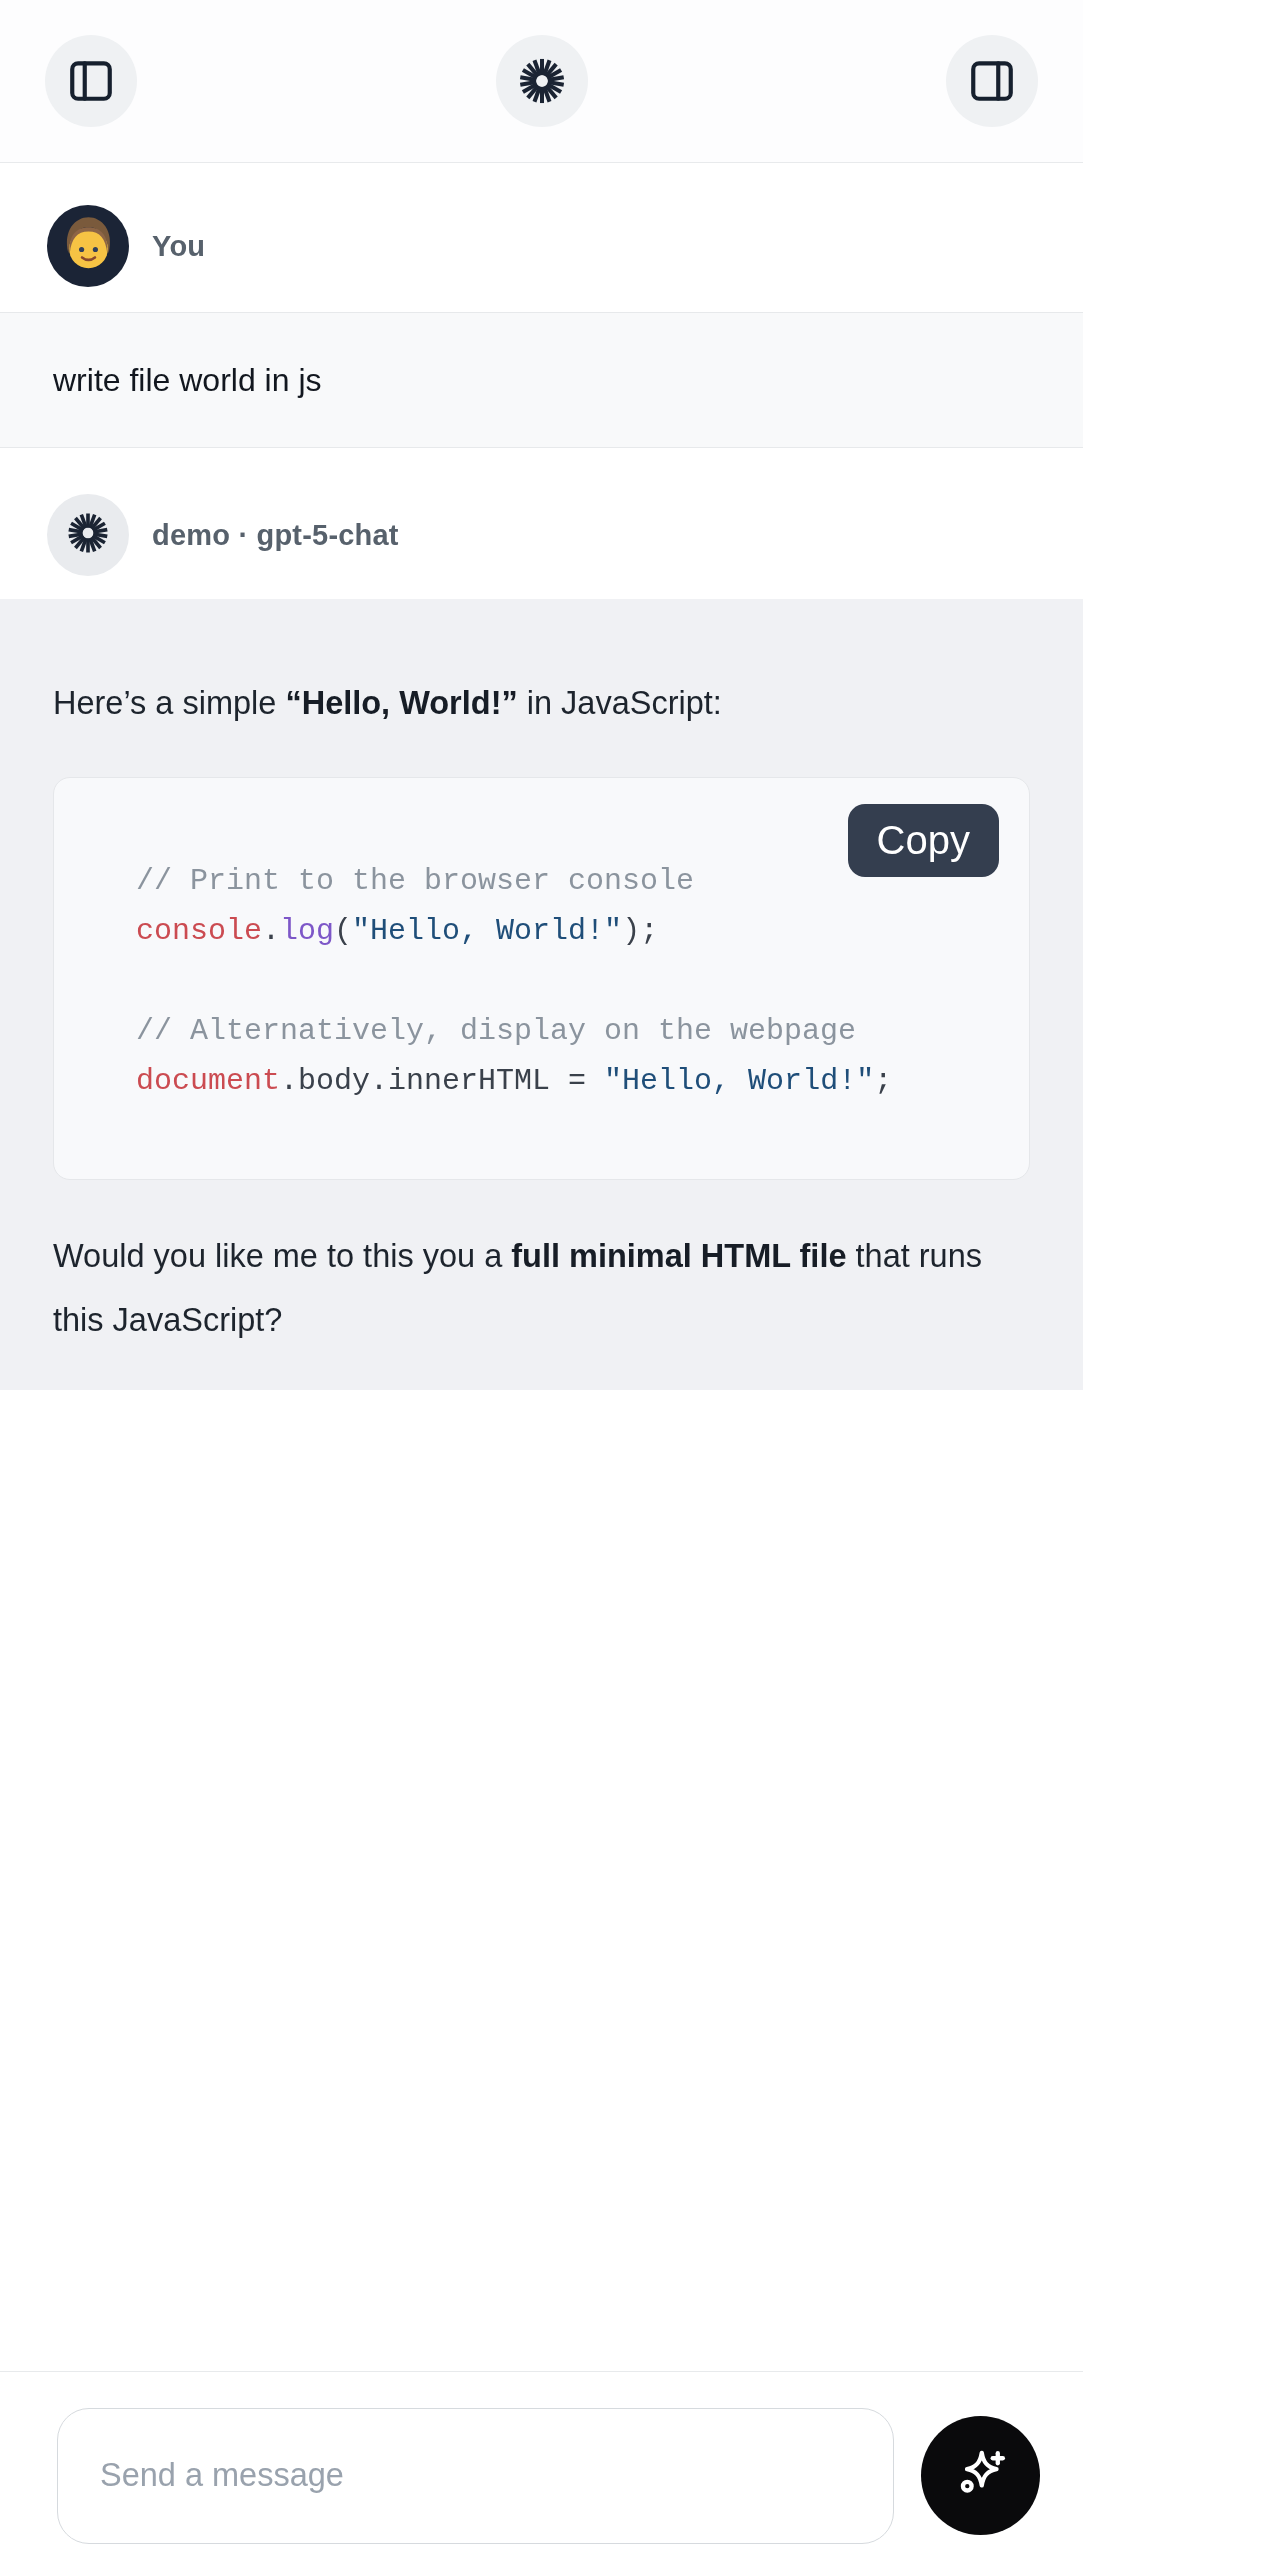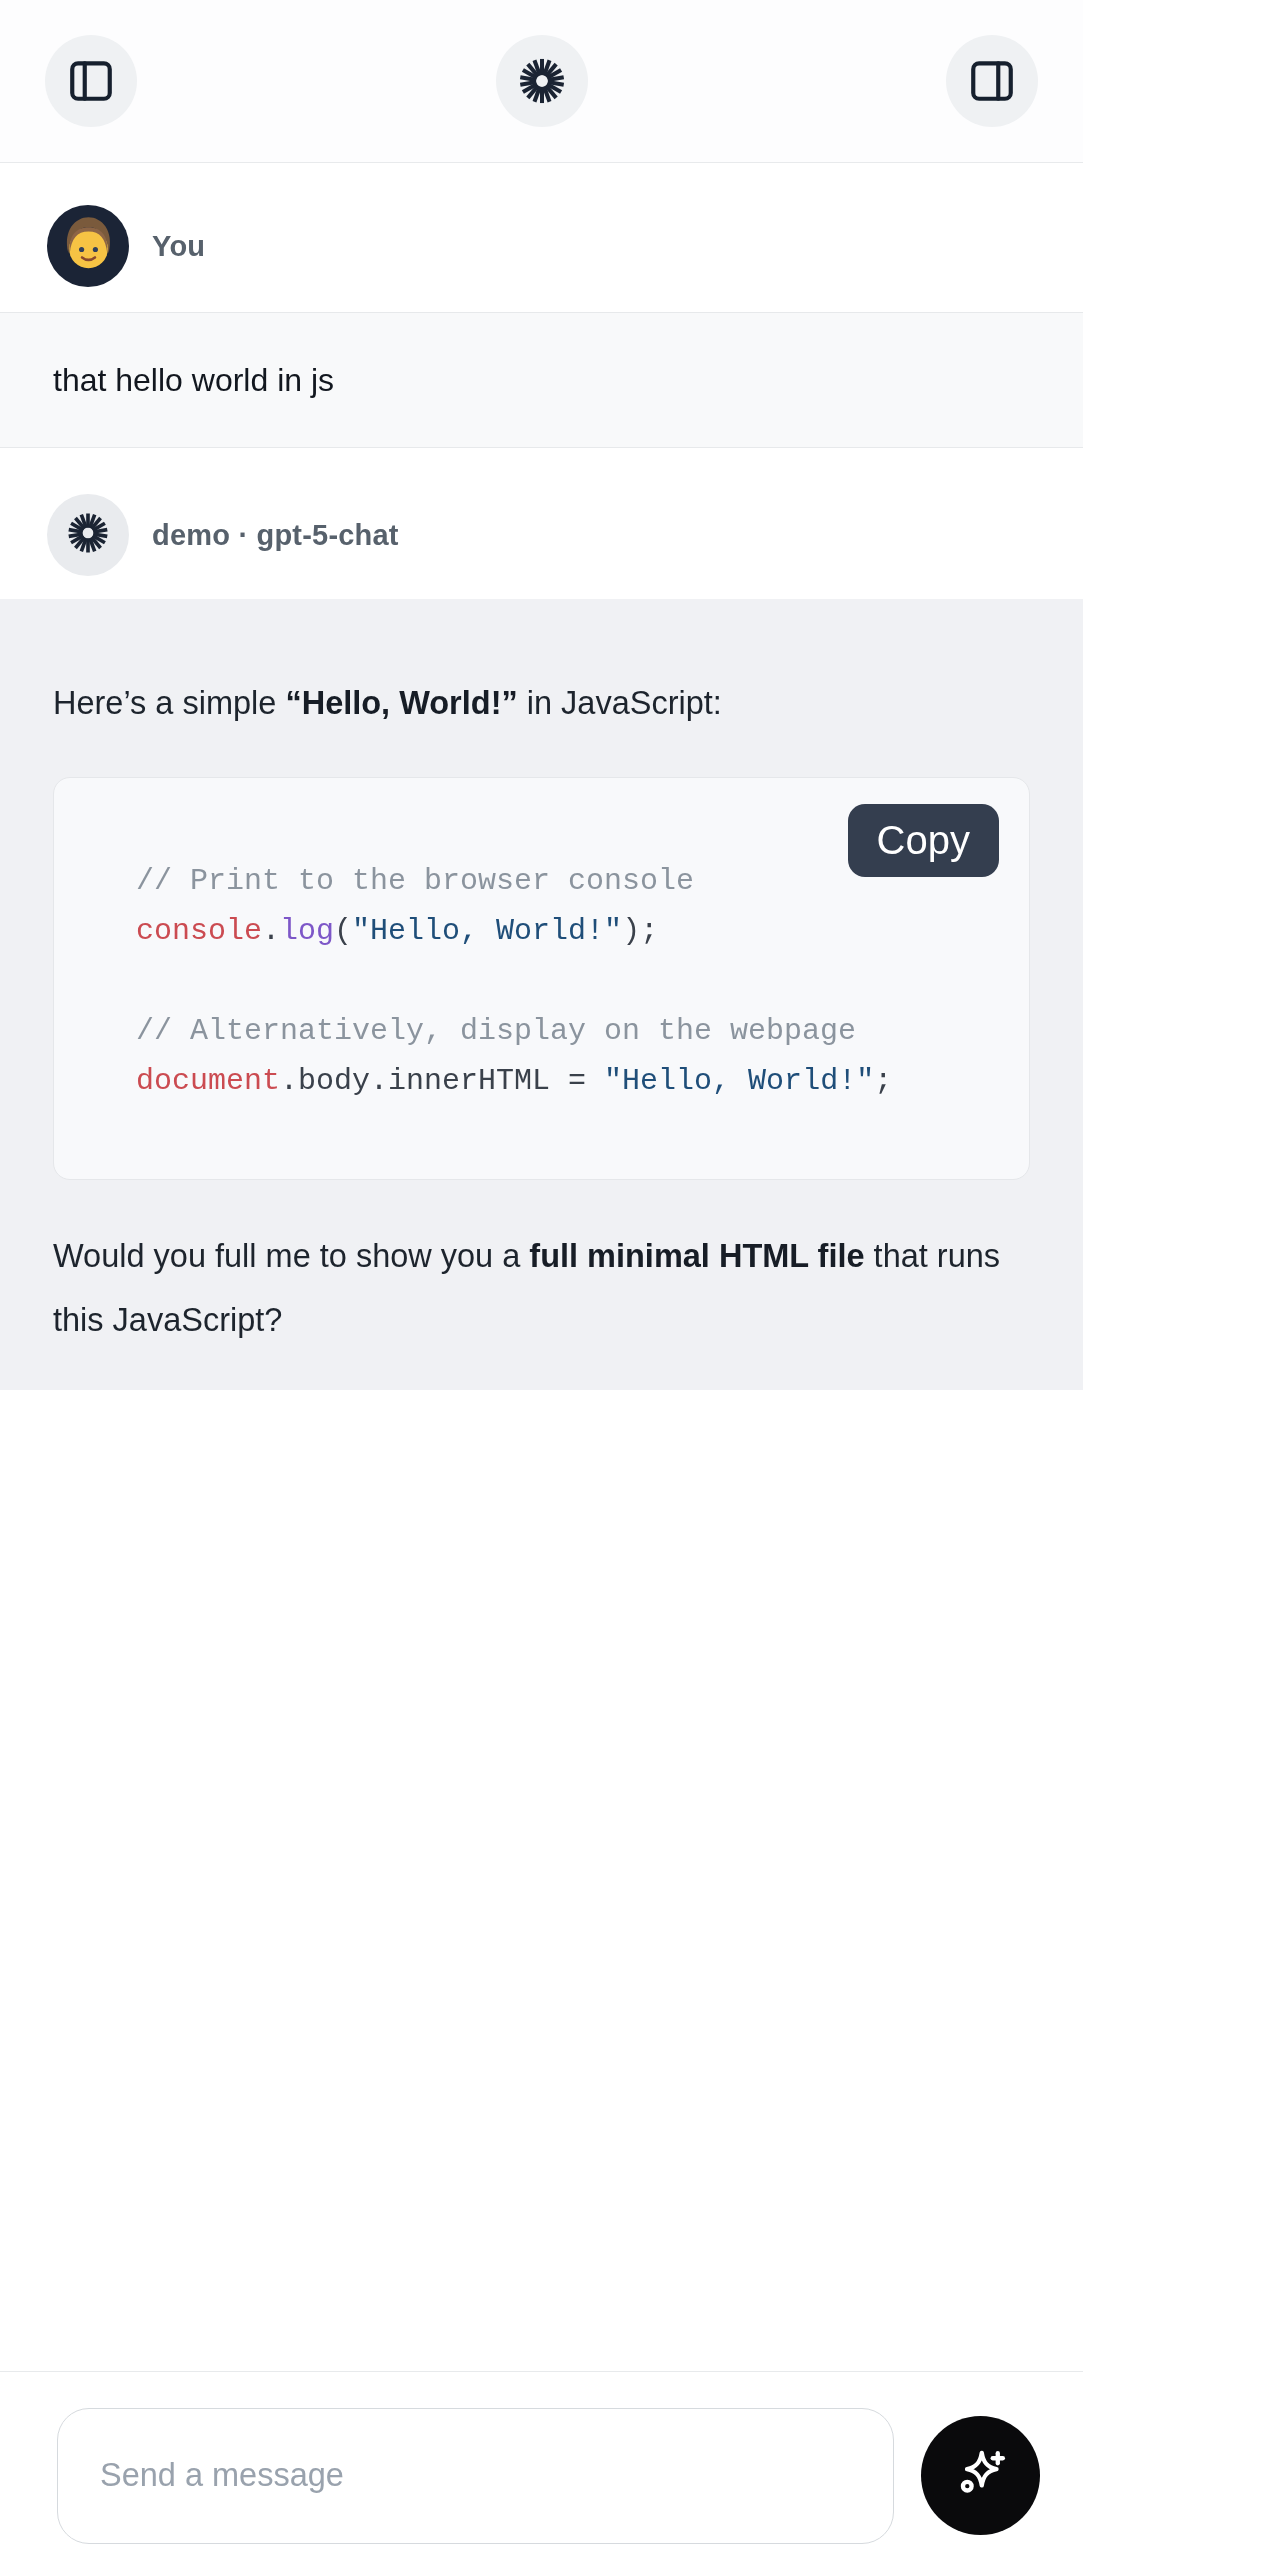--- a/index.html
+++ b/index.html
@@ -231,21 +231,21 @@
           <circle cx="19.2" cy="27.5" r="1.8" fill="#31405a"></circle>
           <circle cx="28.8" cy="27.5" r="1.8" fill="#31405a"></circle>
           <path d="M19.5 33 Q24 36.5 28.5 33" stroke="#8a4a2f" stroke-width="1.8" fill="none" stroke-linecap="round"></path>
         </svg>
       </span>
     </div>
     <div class="sender-name">You</div>
   </div>
 
   <div class="user-band">
-    <span>that hello world in js</span>
+    <span>write file world in js</span>
   </div>
 
   <div class="sender-row assistant">
     <div class="avatar bot-avatar">
       <span>
         <svg width="46" height="46" viewBox="0 0 24 24" stroke="#1b2433" stroke-width="1.9">
           <g>
             <line x1="12" y1="9.2" x2="12" y2="1.8"></line>
             <line x1="12" y1="9.2" x2="12" y2="1.8" transform="rotate(20 12 12)"></line>
             <line x1="12" y1="9.2" x2="12" y2="1.8" transform="rotate(40 12 12)"></line>
@@ -273,21 +273,21 @@
 
   <div class="assistant-band">
     <p class="md-p intro"><span>Here’s a simple </span><b>“Hello, World!”</b><span> in JavaScript:</span></p>
 
     <div class="code-block">
       <button class="copy-btn">Copy</button>
       <div class="code-content"><div><span class="tok-comment">// Print to the browser console</span></div><div><span class="tok-builtin">console</span><span class="tok-plain">.</span><span class="tok-function">log</span><span class="tok-plain">(</span><span class="tok-string">"Hello, World!"</span><span class="tok-plain">);</span></div><div>&nbsp;</div><div><span class="tok-comment">// Alternatively, display on the webpage</span></div><div><span class="tok-builtin">document</span><span class="tok-plain">.body.innerHTML = </span><span class="tok-string">"Hello, World!"</span><span class="tok-plain">;</span></div></div>
     </div>
 
 
-    <p class="md-p closing"><span>Would you full me to show you a </span><b>full minimal HTML file</b><span> that runs this JavaScript?</span></p>
+    <p class="md-p closing"><span>Would you like me to this you a </span><b>full minimal HTML file</b><span> that runs this JavaScript?</span></p>
   </div>
 
   <div class="spacer"></div>
 
   <footer class="composer">
     <input class="composer-input" type="text" placeholder="Send a message" style="">
     <button class="send-btn">
       <span>
         <svg width="61" height="61" viewBox="0 0 24 24" fill="none" stroke="#ffffff" stroke-width="1.7" stroke-linecap="round" stroke-linejoin="round">
           <path d="M12.5 3.5 C13.1 7.3 14.7 9.2 18.3 9.9 C14.7 10.6 13.1 12.5 12.5 16.3 C11.9 12.5 10.3 10.6 6.7 9.9 C10.3 9.2 11.9 7.3 12.5 3.5 Z"></path>

